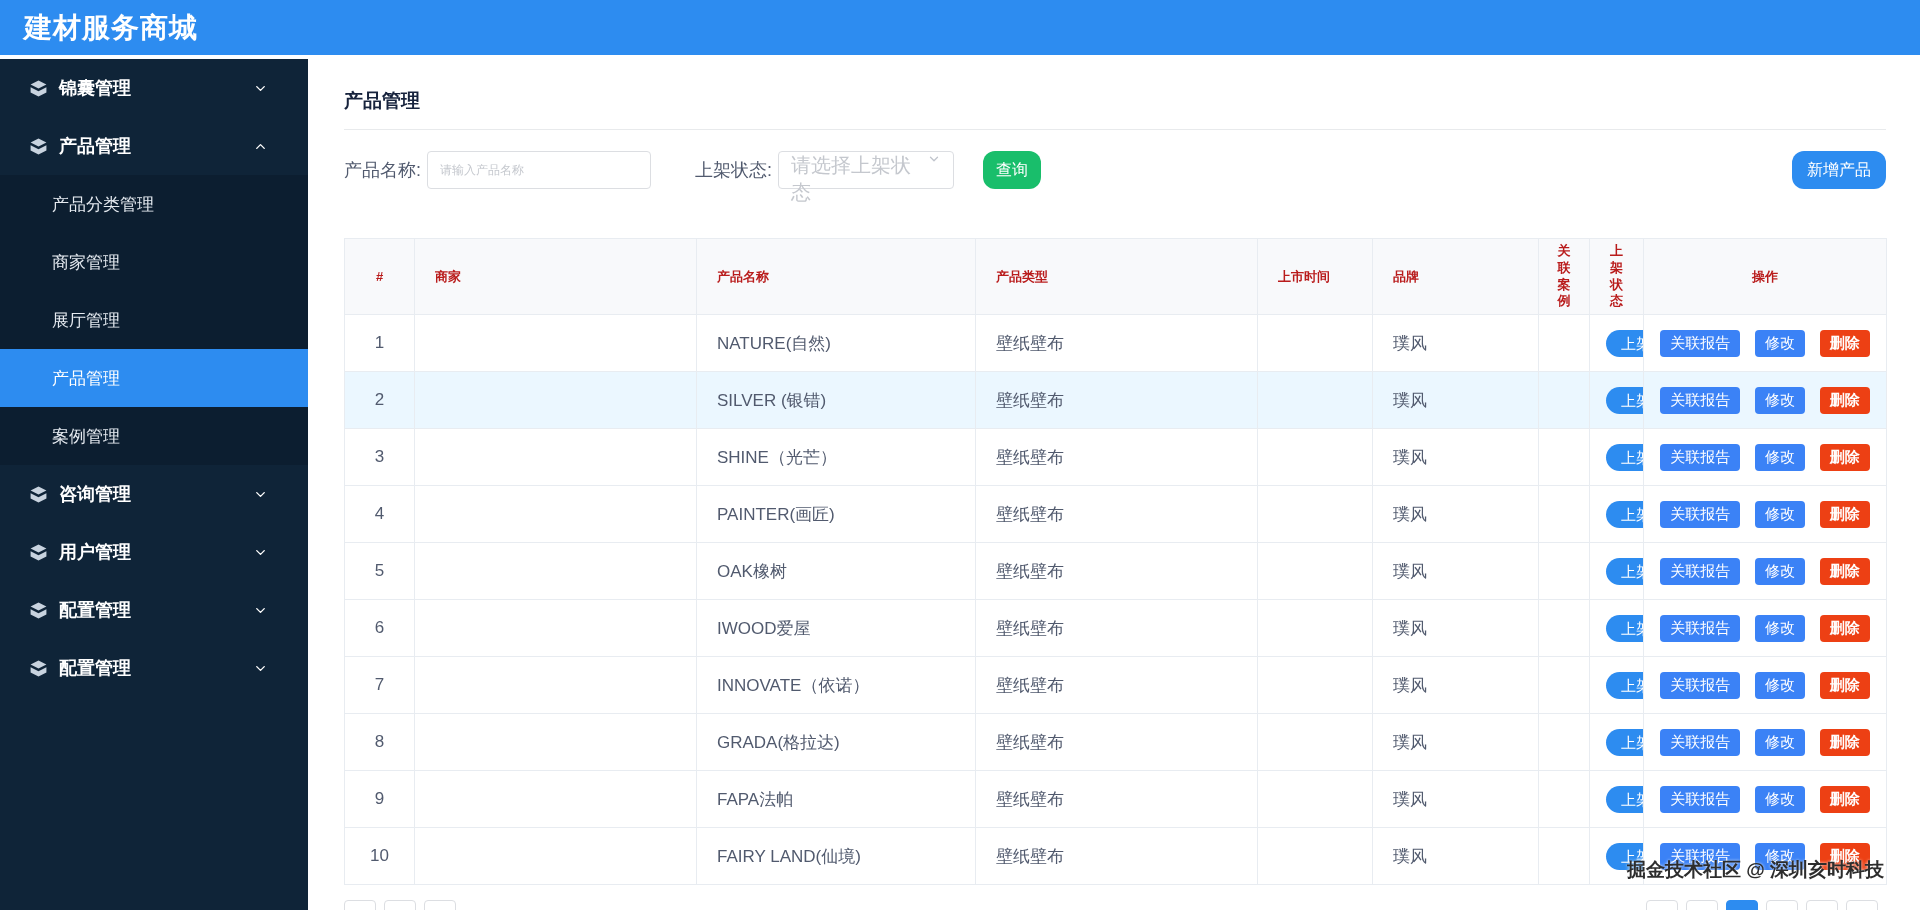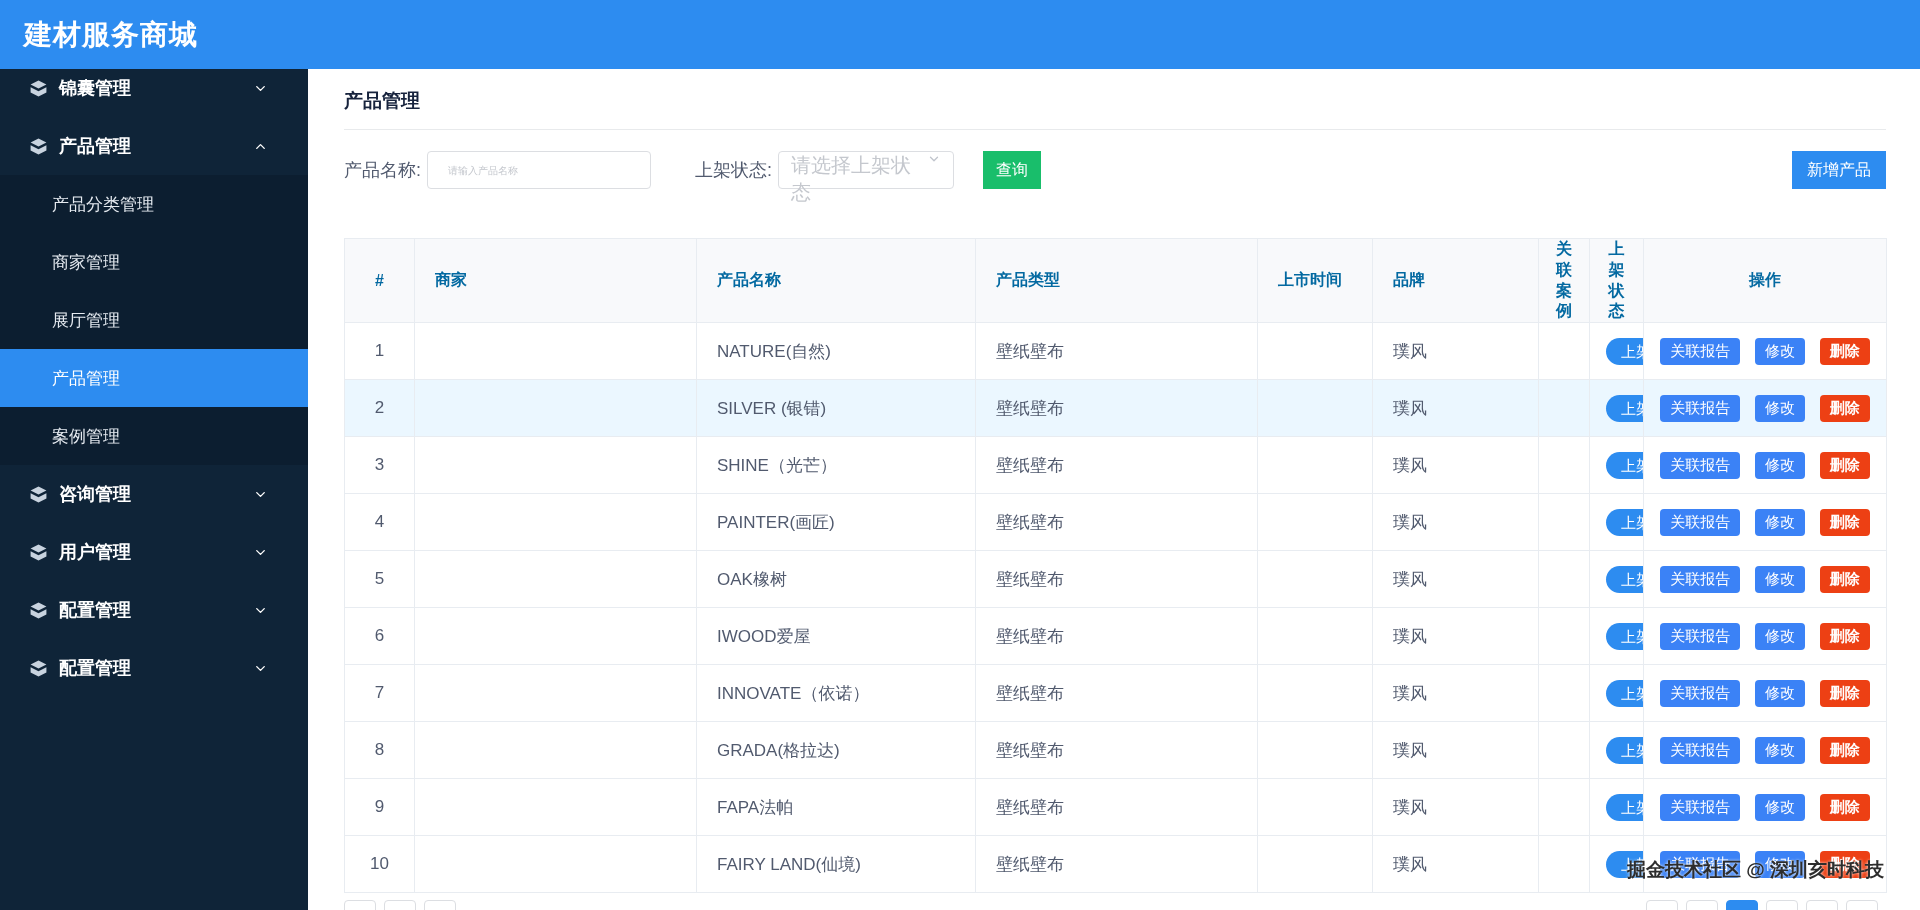--- a/index.html
+++ b/index.html
@@ -1,21 +1,21 @@
 <!DOCTYPE html>
 <html><head>
 <meta charset="utf-8">
 <style>
   * { margin:0; padding:0; box-sizing:border-box; }
   html,body { width:1920px; height:910px; overflow:hidden; }
   body { font-family:"Liberation Sans","DejaVu Sans",sans-serif; background:#fff; position:relative; }
 
   
   .app-header {
-    position:absolute; top:0; left:0; width:1920px; height:69px;
+    position:absolute; top:0; left:0; width:1920px; height:55px;
     background:#2d8cf0; color:#fff; display:flex; align-items:center;
     padding:0 24px; z-index:5;
   }
   .app-title { font-size:28px; font-weight:bold; letter-spacing:1px; }
 
   
   .sidebar {
     position:absolute; top:59px; left:0; width:308px; bottom:0;
     background:#0f2438; z-index:4;
   }
@@ -39,39 +39,39 @@
     position:absolute; top:59px; left:280px; right:0; bottom:0;
     background:#fff; padding:0 34px 0 64px;
   }
   .page-title { margin-top:29px; font-size:19px; font-weight:bold; color:#17233d; }
   .title-divider { height:1px; background:#e8eaec; margin-top:15px; }
 
   .filter-bar { display:flex; align-items:center; margin-top:21px; height:38px; }
   .f-label { font-size:18px; color:#515a6e; margin-right:6px; white-space:nowrap; }
   .f-input {
     width:224px; height:38px; border:1px solid #dcdee2; border-radius:4px;
-    padding:0 20px; font-size:10px; color:#515a6e; outline:none;
+    padding:0 12px; font-size:12px; color:#515a6e; outline:none;
   }
   .f-input::placeholder { color:#c5c8ce; }
   .f-select {
     width:176px; height:38px; border:1px solid #dcdee2; border-radius:4px;
     display:flex; align-items:flex-start; padding:0 12px; color:#c5c8ce; font-size:20px;
     margin-right:29px; cursor:pointer; background:#fff;
   }
   .f-select .sel-chev { margin-left:auto; display:inline-flex; }
   .gap-status { margin-left:44px; }
-  .btn { border:none; border-radius:0; color:#fff; cursor:pointer; white-space:nowrap; }
+  .btn { border:none; border-radius:12px; color:#fff; cursor:pointer; white-space:nowrap; }
   .btn-search { height:38px; padding:0 13px; font-size:16px; background:#19be6b; }
   .btn-add { margin-left:auto; height:38px; padding:0 15px; font-size:16px; background:#2d8cf0; }
 
   
   .data-table { width:1542px; border-collapse:collapse; margin-top:49px; table-layout:fixed; }
   .data-table th {
     background:#f8f9fb; border:1px solid #e8ecf1; height:76px;
-    font-size:16px; font-weight:bold; color:#0369a1; text-align:left; padding:0 20px;
+    font-size:13px; font-weight:bold; color:#b91c1c; text-align:left; padding:0 20px;
   }
   .data-table th.center, .data-table td.center { text-align:center; padding:0; }
   .data-table th.vcol { padding:0; text-align:center; }
   .vtext { display:inline-block; width:18px; word-break:break-all; line-height:1.3; vertical-align:middle; }
   .data-table td {
     border:1px solid #e8ecf1; height:56px; font-size:17px; color:#515a6e; padding:0 20px;
     background:#fff; white-space:nowrap; overflow:hidden;
   }
   tr.hl td { background:#ebf7ff; }
   td.c-status { padding:0; }

